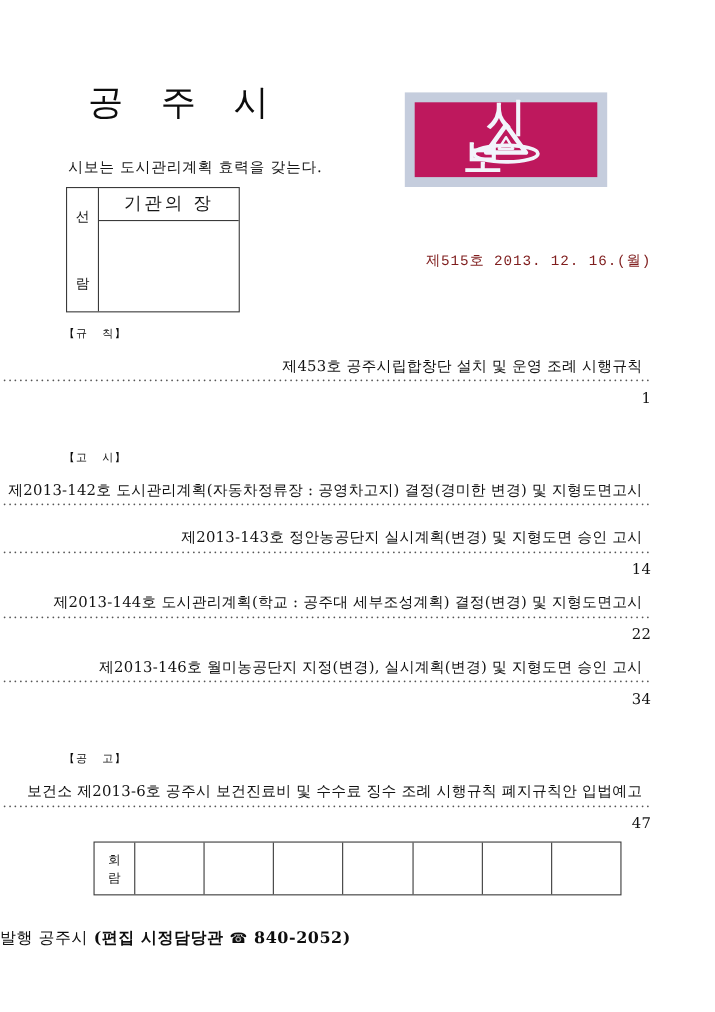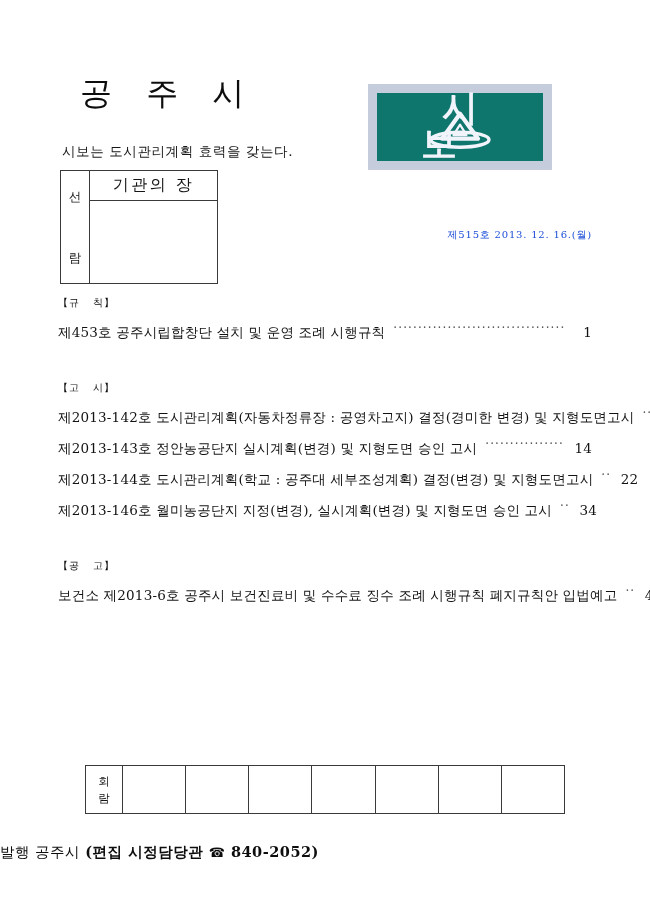--- a/index.html
+++ b/index.html
@@ -102,21 +102,21 @@
     top: 84px;
     width: 184px;
     height: 86px;
     background: #c5cddd;
     padding: 9px;
     box-sizing: border-box;
   }
   .logo-inner {
     width: 100%;
     height: 100%;
-    background: #0f766e;
+    background: #be185d;
     position: relative;
     display: flex;
     align-items: center;
     justify-content: center;
   }
   .logo-text {
     position: absolute;
     top: 50%;
     transform: translateY(-52%);
     width: 100%;
@@ -136,24 +136,25 @@
     transform: translate(-50%, -46%);
     width: 62px;
     height: 42px;
   }
 
   
   .issue-line {
     position: absolute;
     right: 58px;
     top: 228px;
-    font-size: 10px;
+    font-size: 13px;
     letter-spacing: 0.8px;
-    color: #1d4ed8;
-    white-space: nowrap;
+    color: #7f1d1d;
+    white-space: nowrap;
+    font-family: Liberation Mono, monospace;
   }
 
   
   .contents {
     position: absolute;
     left: 58px;
     right: 58px;
     top: 296px;
   }
   .section { margin-bottom: 4px; }
@@ -161,26 +162,27 @@
     font-size: 10px;
     letter-spacing: 1px;
     color: #0d0d0d;
     margin-bottom: 14px;
     white-space: nowrap;
   }
   .section-heading .gap { display: inline-block; width: 13px; }
 
   .entry {
     display: flex;
-    align-items: flex-start;
+    align-items: flex-end;
     font-size: 13.5px;
     color: #121212;
     margin-bottom: 13px;
     letter-spacing: 0.2px;
     white-space: nowrap;
+    flex-direction: column;
   }
   .entry-title { flex: 0 0 auto; padding-right: 8px; }
   .entry-leader {
     flex: 1 1 auto;
     min-width: 10px;
     overflow: hidden;
     font-size: 12px;
     letter-spacing: 1.1px;
     color: #555555;
     line-height: 1;

